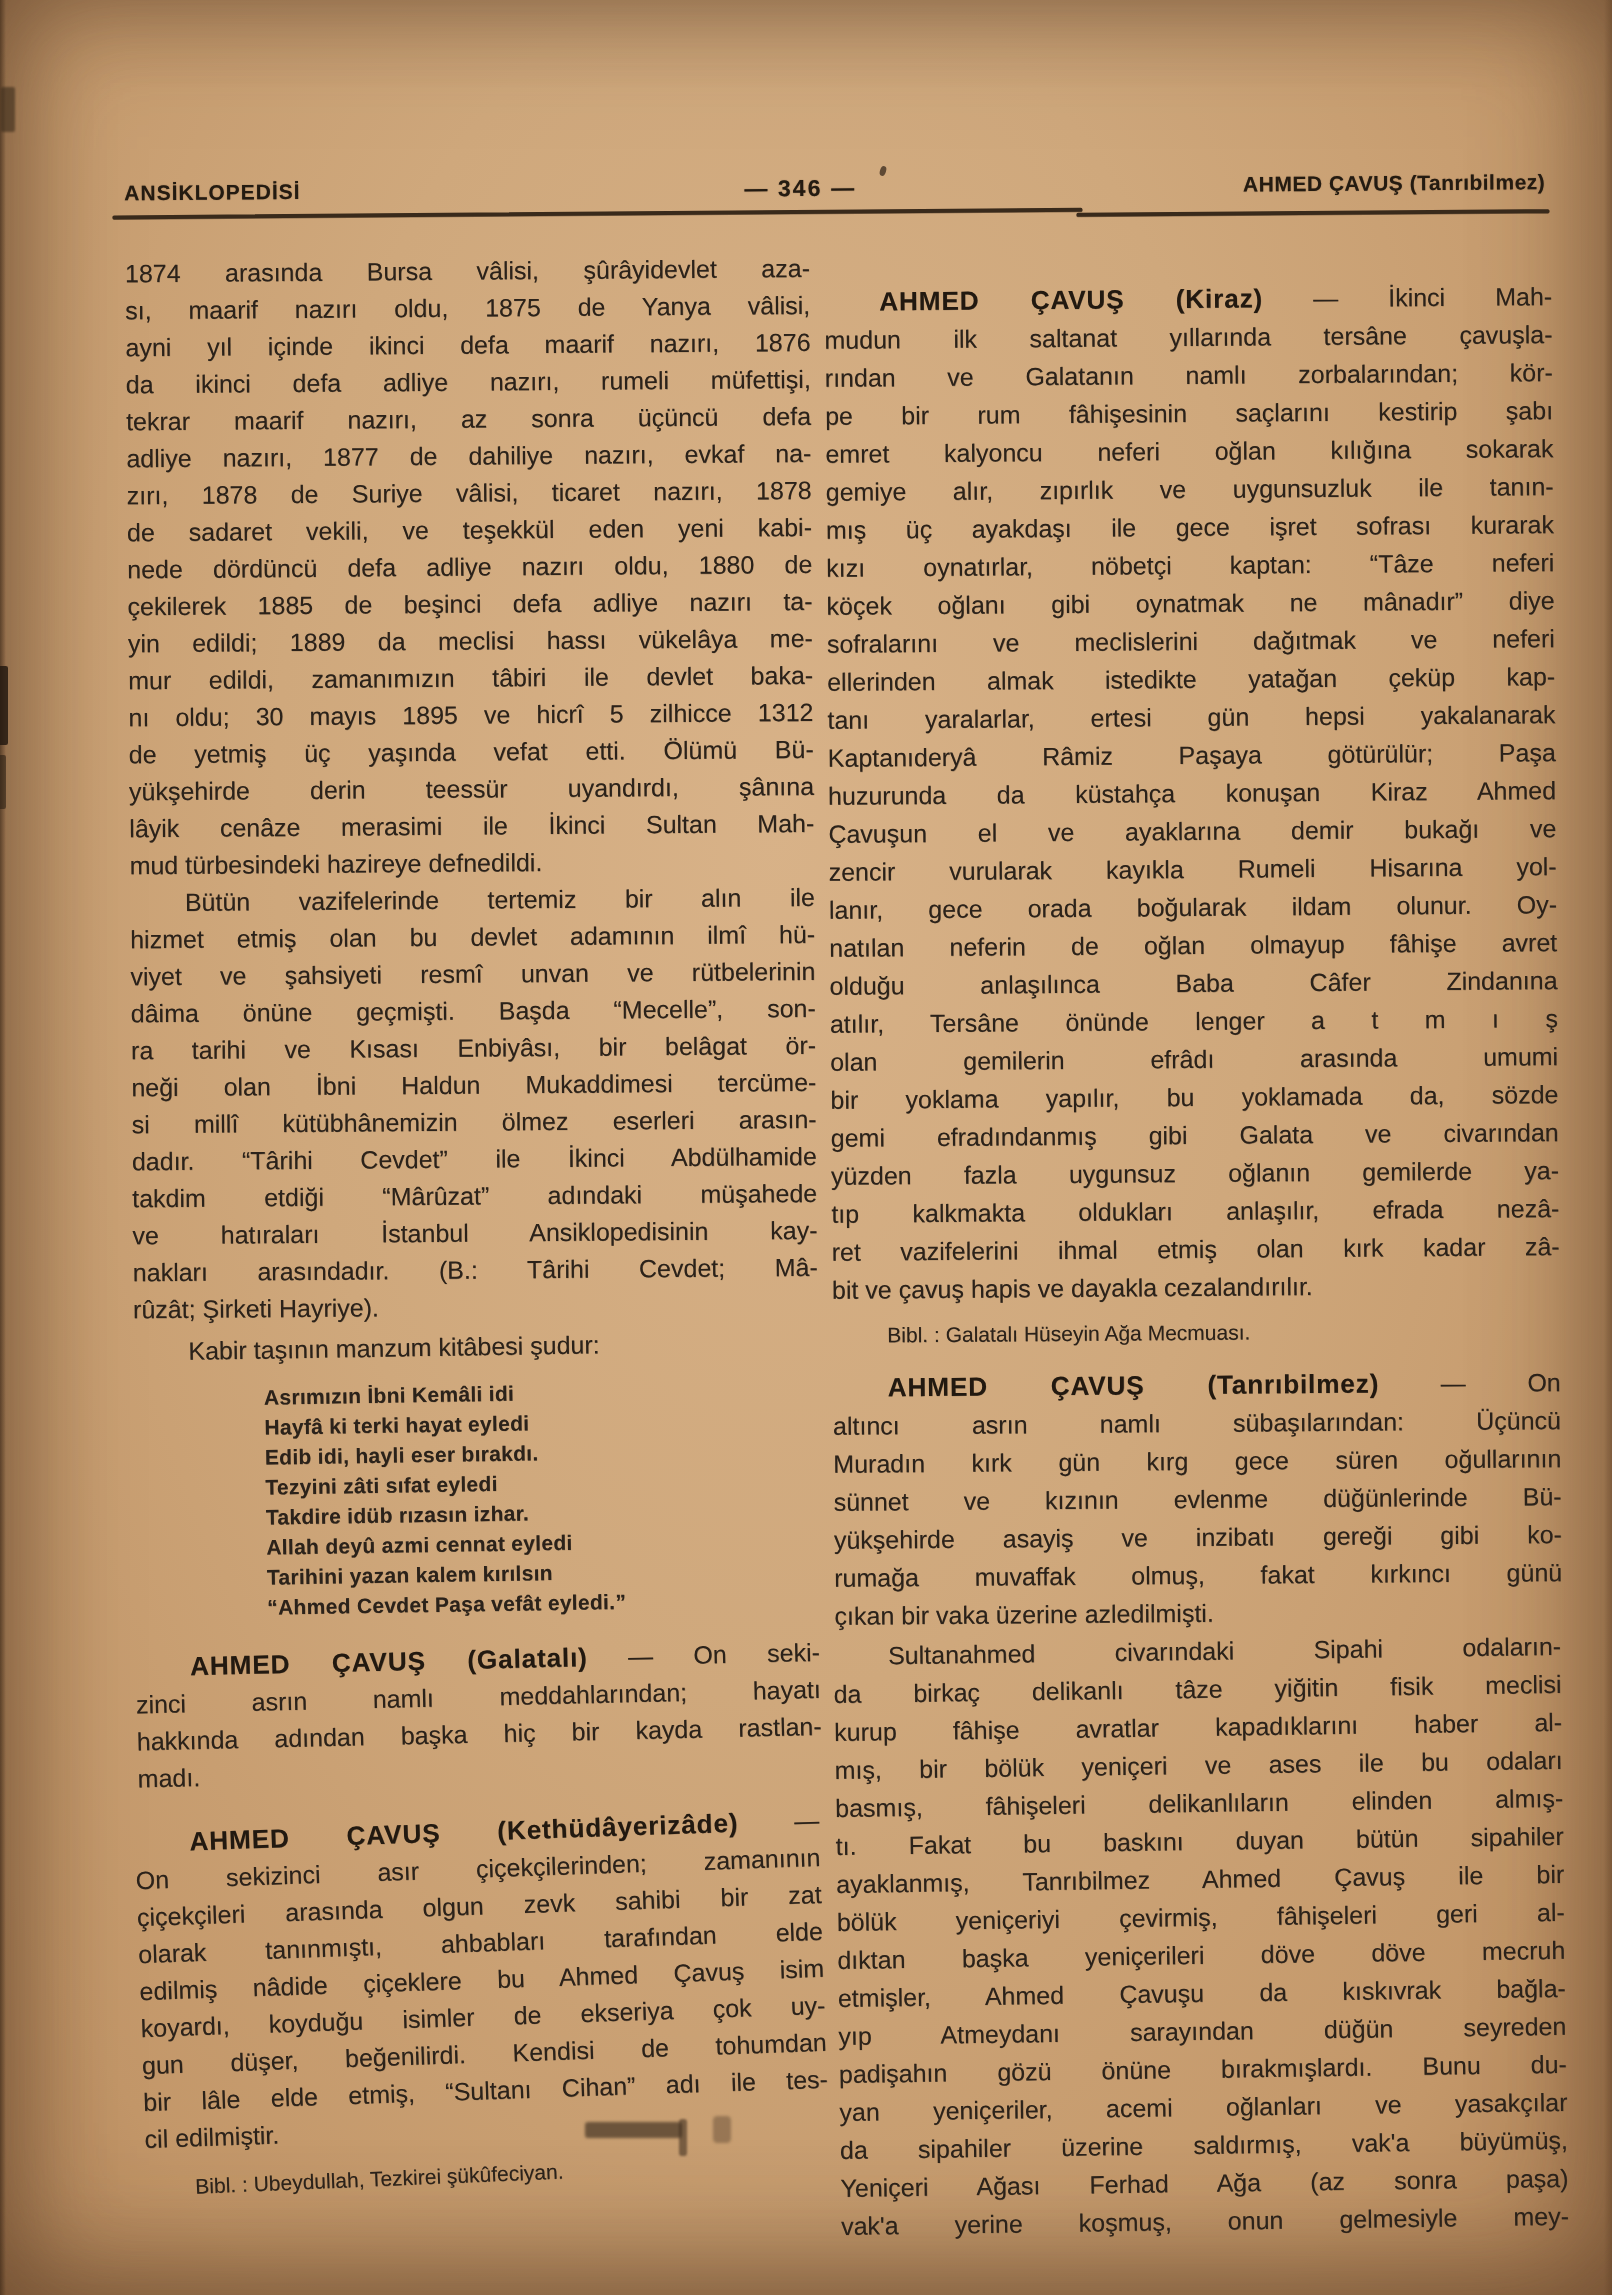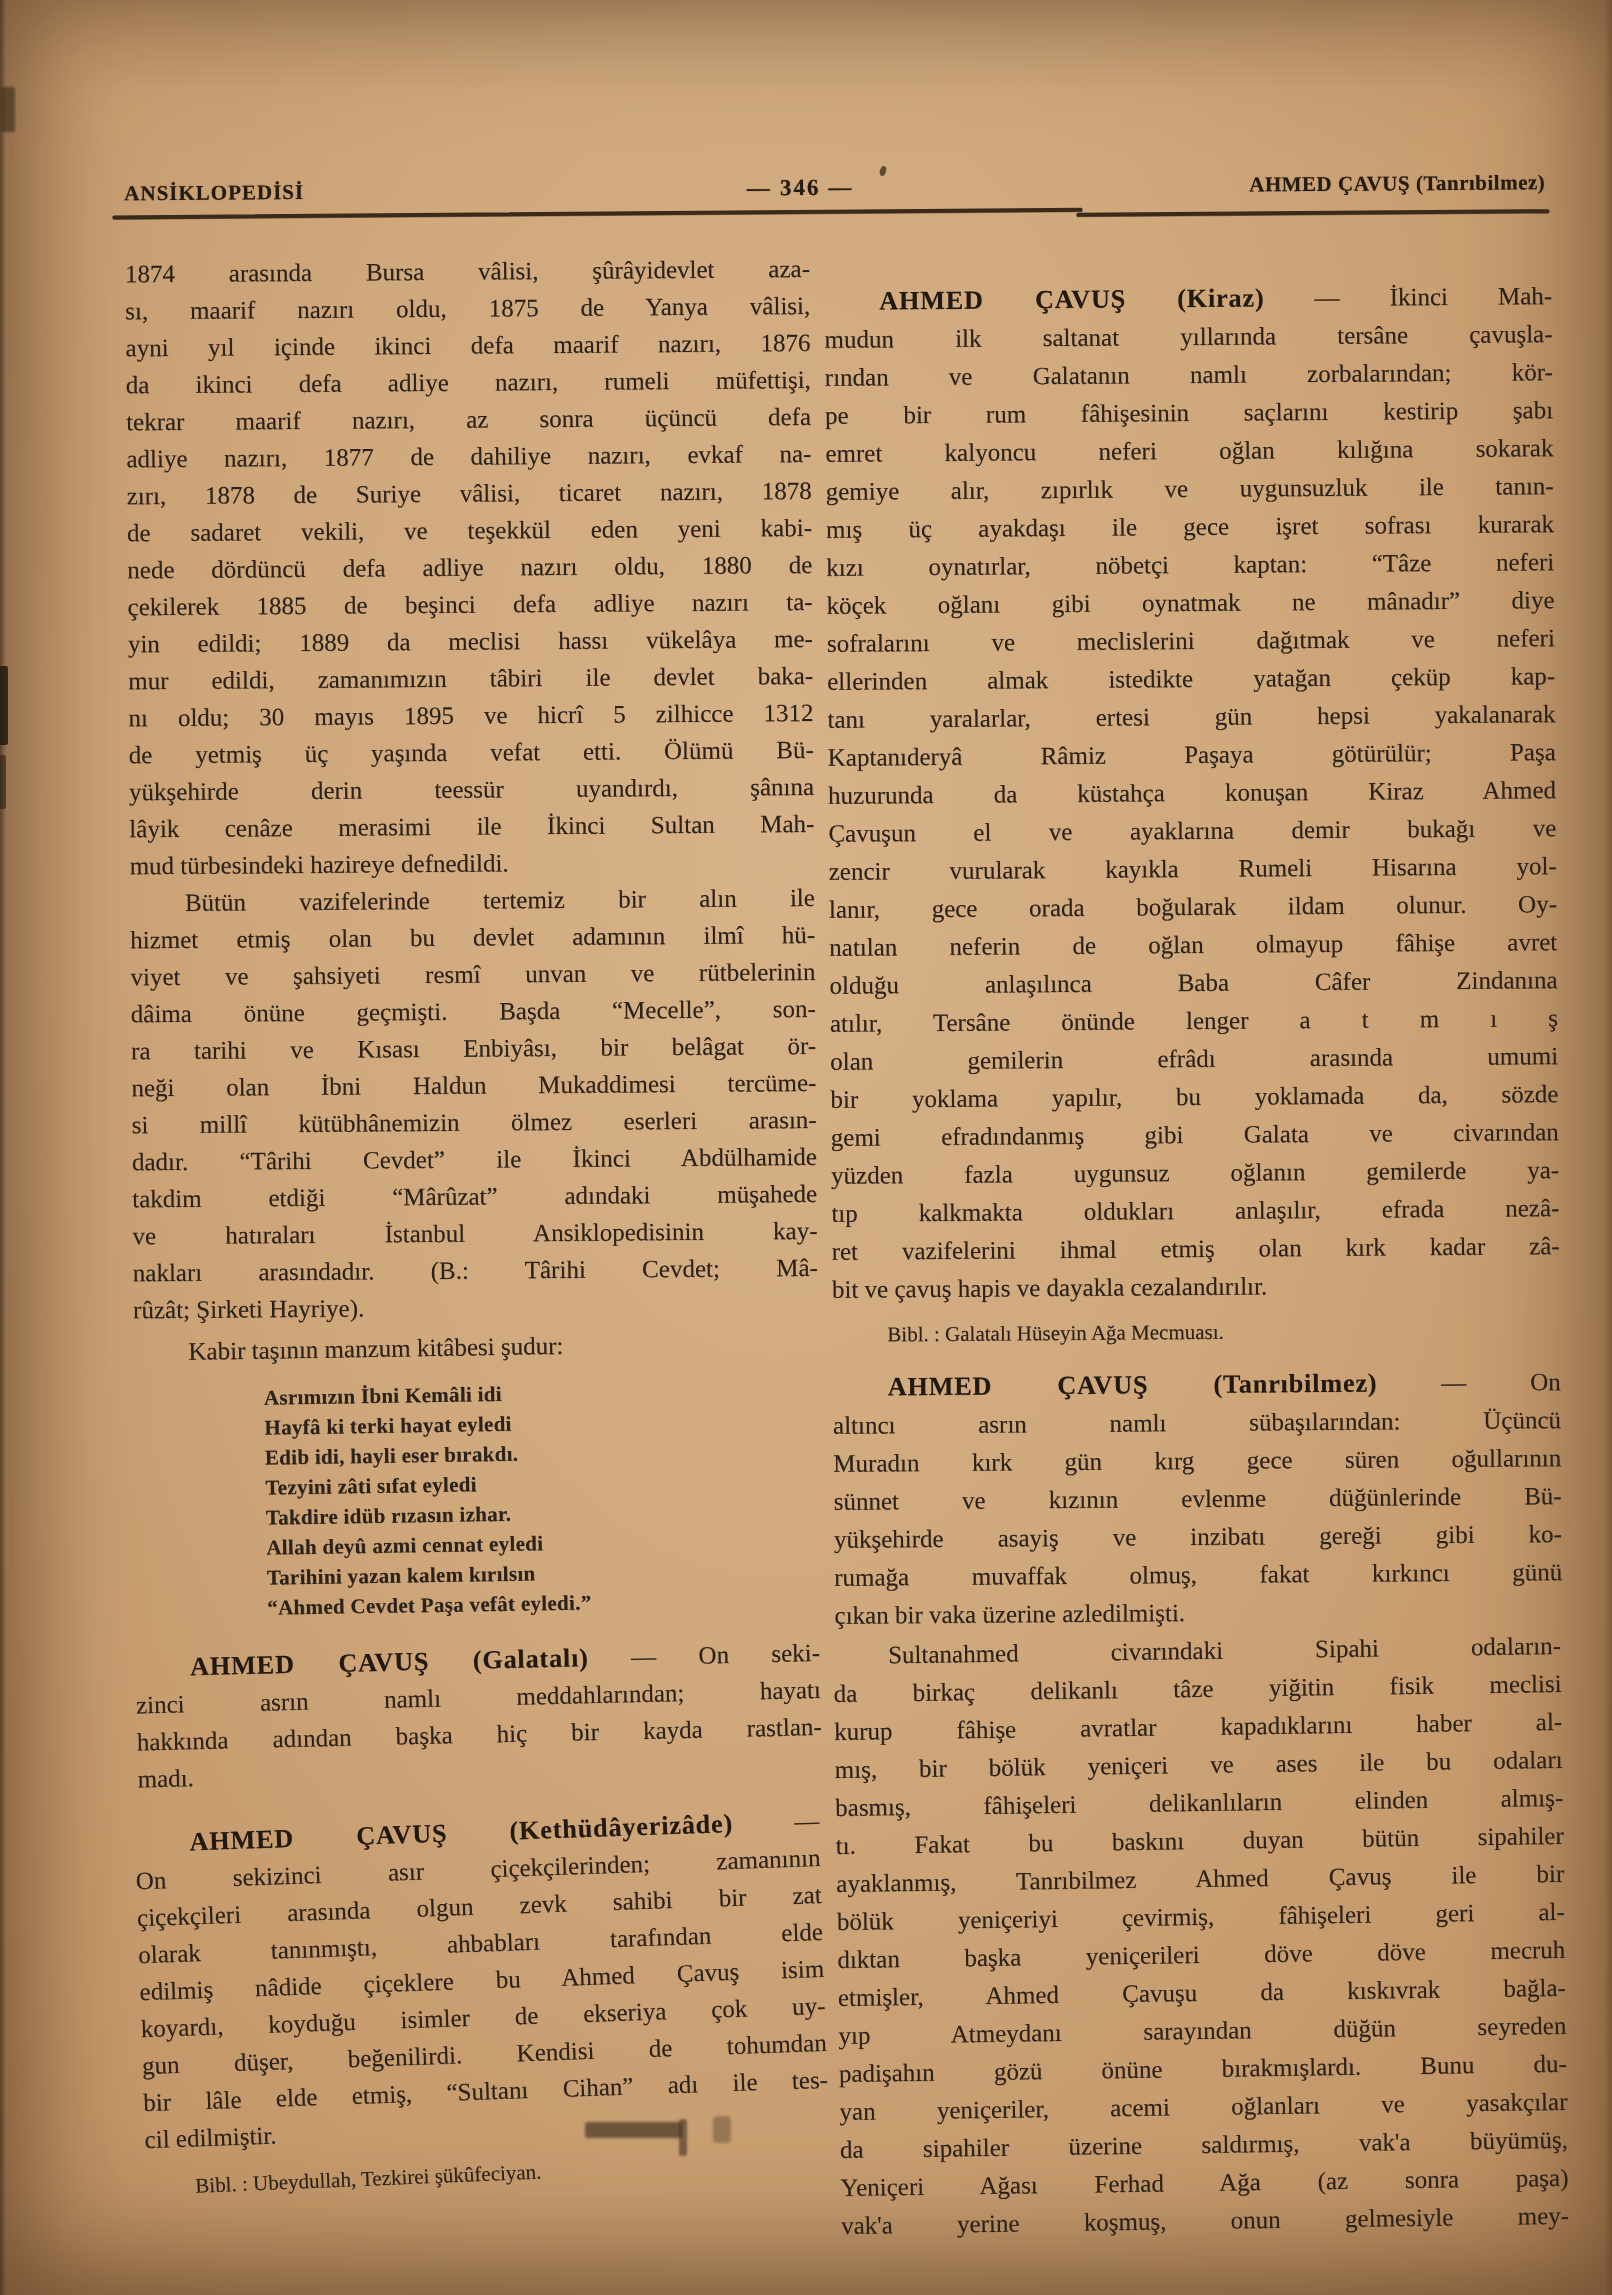--- a/index.html
+++ b/index.html
@@ -1,21 +1,21 @@
 <!DOCTYPE html>
 <html lang="tr" style="font-size:8.3px"><head>
 <meta charset="utf-8">
 <title>İstanbul Ansiklopedisi — 346</title>
 <style>
   html,body{margin:0;padding:0;background:#8a6a48;}
   .page{
     position:relative;
     width:1612px;height:2295px;
     overflow:hidden;
-    font-family:Liberation Serif, serif;
+    font-family:Liberation Sans, sans-serif;
     background:
       radial-gradient(ellipse at 48% 36%, #d8b288 0%, #cfa87c 42%, #c39769 82%, #b2855a 100%);
     box-shadow: inset 0 0 125px rgba(92,62,38,.55), inset -26px -36px 114px rgba(92,62,38,.30), inset 31px 0 83px rgba(80,52,30,.25);
     color:#2b221a;
   }
   .sheet{position:absolute;inset:0;transform:rotate(-0.45deg);transform-origin:50% 40%;}
   
   .h-left{position:absolute;left:130px;top:176px;font-weight:700;font-size:21px;letter-spacing:1px;white-space:nowrap;}
   .h-center{position:absolute;left:0;top:175px;width:1612px;text-align:center;font-weight:700;font-size:23px;letter-spacing:2.1px;}
   .h-right{position:absolute;right:61px;top:176px;font-weight:700;font-size:21px;letter-spacing:0.5px;white-space:nowrap;}

